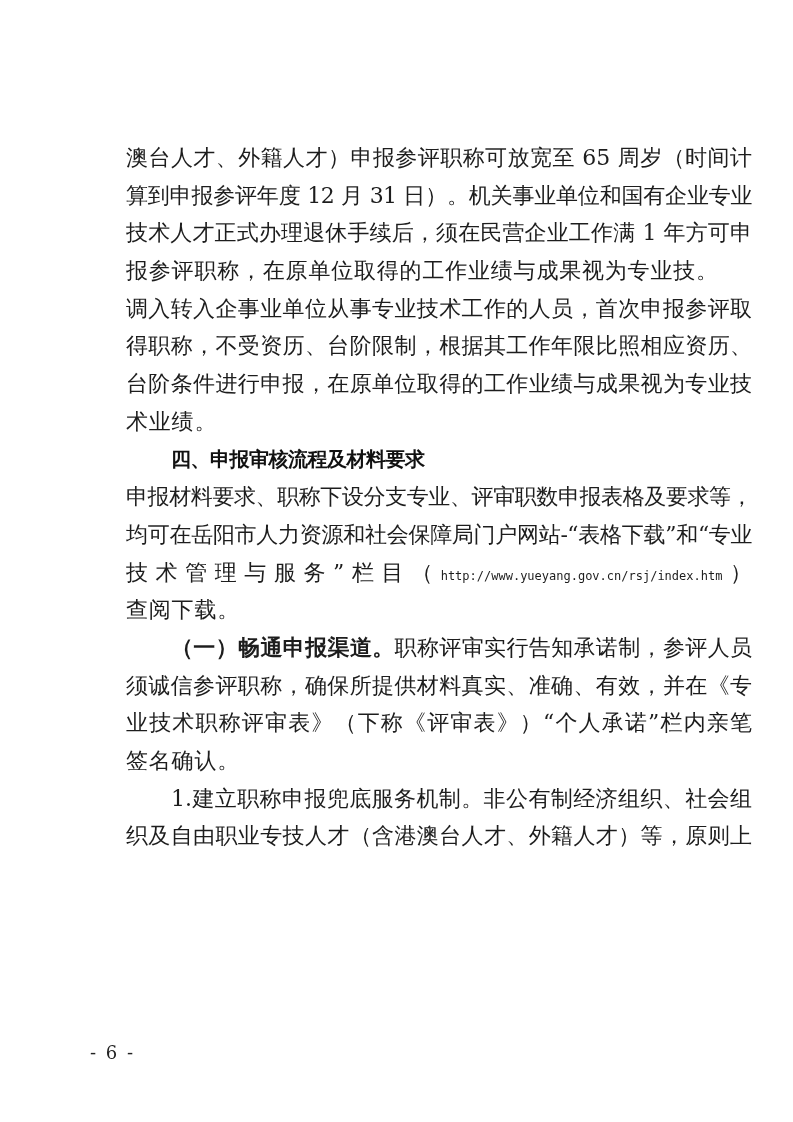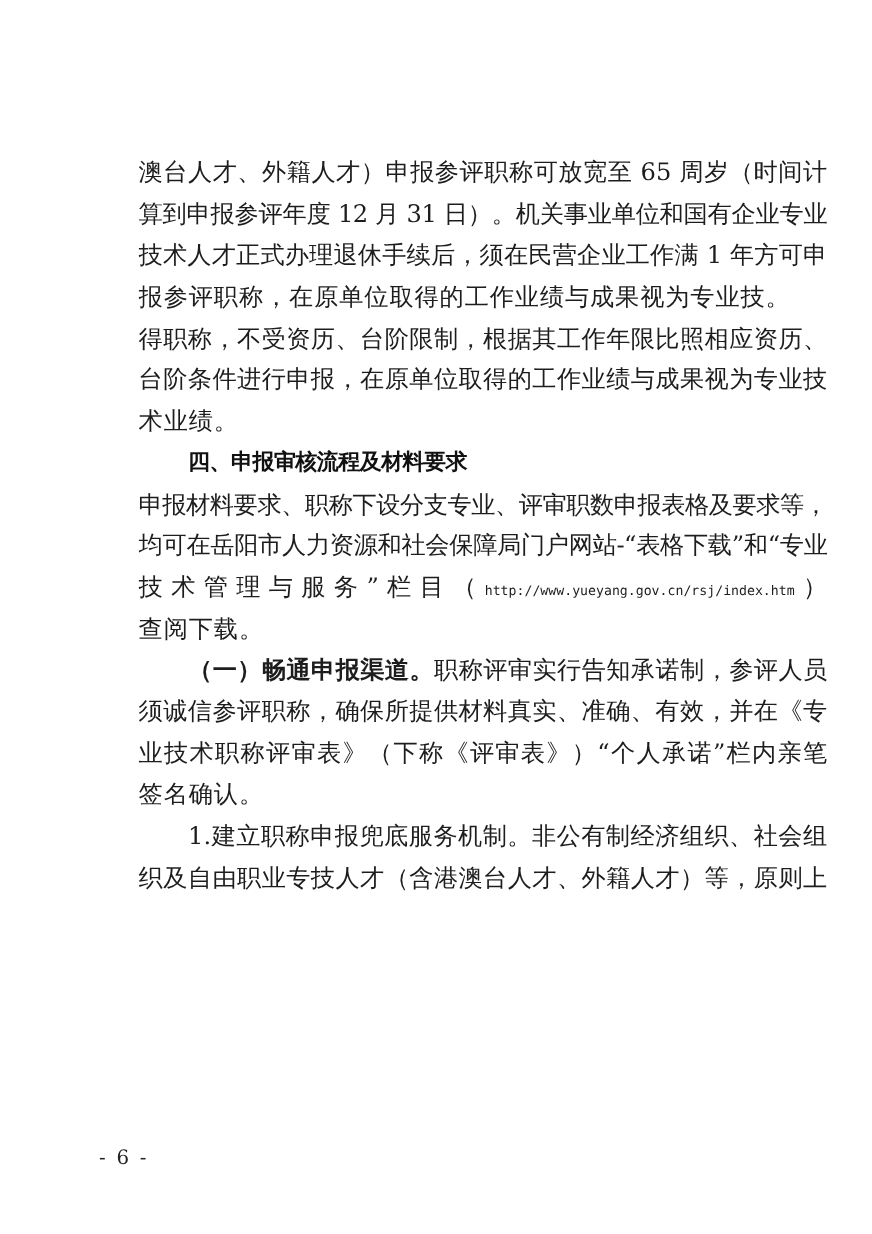--- a/index.html
+++ b/index.html
@@ -28,21 +28,21 @@
     overflow: hidden;
   }
   .line.indent { padding-left: 45px; }
   .line.justify {
     text-align: justify;
     text-align-last: justify;
     text-justify: inter-character;
   }
   .line:not(.justify):not(.heading-line) { letter-spacing: 0.8px; }
   .heading-line {
-    font-family: Liberation Mono, monospace;
+    font-family: Liberation Serif, serif;
     font-weight: 700;
     font-size: 20px;
     letter-spacing: -0.5px;
     color: #111111;
   }
   .lead-bold { font-weight: 700; }
   .url-text {
     font-family: "DejaVu Sans Mono", "Liberation Mono", monospace;
     font-size: 12px;
     letter-spacing: 0;
@@ -63,20 +63,21 @@
 
 <div class="page">
   <div class="doc-body">
       <div class="block">
         <div class="line justify">澳台人才、外籍人才）申报参评职称可放宽至 65 周岁（时间计</div>
         <div class="line justify" style="letter-spacing: -0.54px;">算到申报参评年度 12 月 31 日）。机关事业单位和国有企业专业</div>
         <div class="line justify">技术人才正式办理退休手续后，须在民营企业工作满 1 年方可申</div>
         <div class="line">报参评职称，在原单位取得的工作业绩与成果视为专业技。</div>
       </div>
       <div class="block">
+        <div class="line justify">调入转入企事业单位从事专业技术工作的人员，首次申报参评取</div>
         <div class="line justify">得职称，不受资历、台阶限制，根据其工作年限比照相应资历、</div>
         <div class="line justify">台阶条件进行申报，在原单位取得的工作业绩与成果视为专业技</div>
         <div class="line">术业绩。</div>
       </div>
       <div class="block">
         <div class="line heading-line indent">四、申报审核流程及材料要求</div>
       </div>
       <div class="block">
         <div class="line justify" style="letter-spacing: -0.71px;">申报材料要求、职称下设分支专业、评审职数申报表格及要求等，</div>
         <div class="line justify" style="letter-spacing: -0.59px;">均可在岳阳市人力资源和社会保障局门户网站-“表格下载”和“专业</div>

